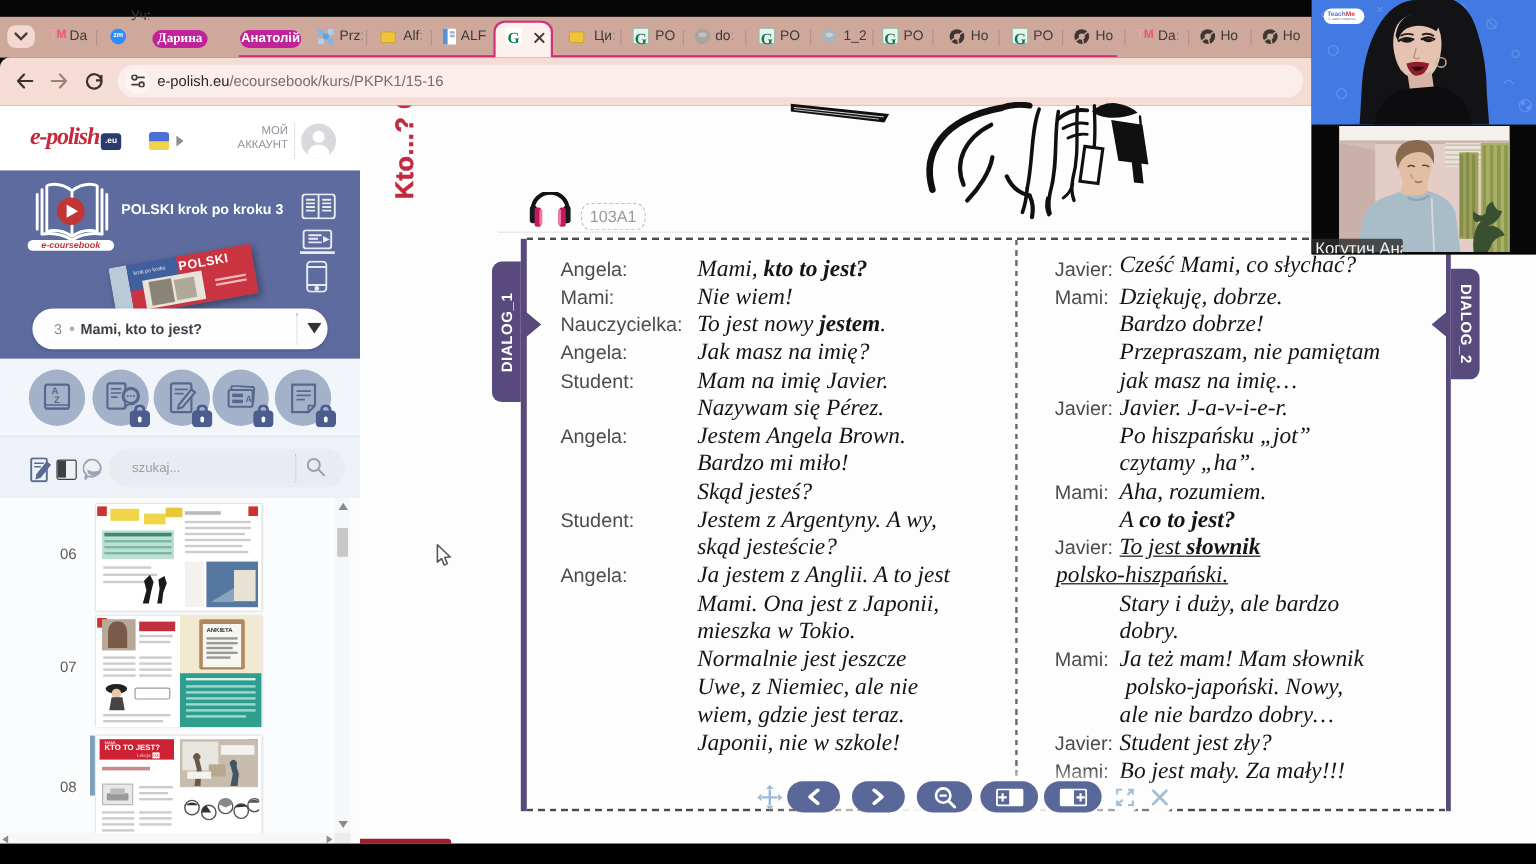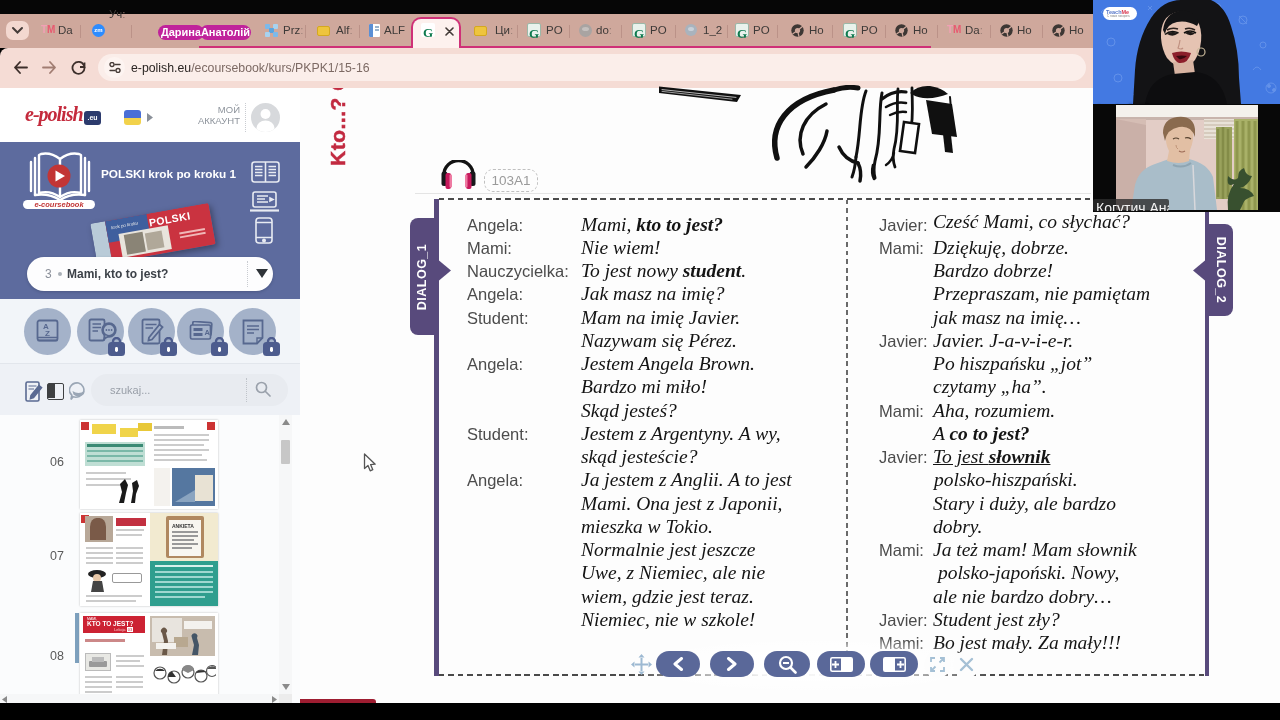--- a/index.html
+++ b/index.html
@@ -27,21 +27,21 @@
 <div class="abs" style="left:199px;top:45.5px;width:732px;height:2.5px;background:#cf3077;"></div>
 
 <div class="abs" style="left:41px;top:24px;font-size:10px;font-weight:bold;"><span style="color:#f2a0b5;">T</span><span style="color:#e85a70;">M</span></div>
 <div class="abs tabtxt" style="left:58px;top:24px;">Da</div>
 <div class="sep" style="left:80px;"></div>
 
 <div class="abs" style="left:92px;top:24px;width:13px;height:13px;border-radius:50%;background:#2d8cff;color:#fff;font-size:6px;line-height:13px;text-align:center;font-weight:bold;">zm</div>
 <div class="abs tabtxt" style="left:109px;top:8px;">Уч<span style="color:#8b7068">:</span></div>
 <div class="sep" style="left:131px;"></div>
 
-<div class="grouppill" style="left:158px;width:46px;">Дарина</div>
+<div class="grouppill" style="left:127px;width:46px;font-family:Liberation Serif, serif;">Дарина</div>
 <div class="grouppill" style="left:200px;width:51px;">Анатолій</div>
 
 <svg class="abs" style="left:265px;top:24px;" width="13" height="13" viewBox="0 0 13 13">
     <rect x="0" y="0" width="5" height="5" rx="1" fill="#7cb9ea"></rect>
     <rect x="8" y="0" width="5" height="5" rx="1" fill="#a8d2f0"></rect>
     <rect x="4" y="4" width="5" height="5" rx="1" fill="#5aa5e0"></rect>
     <rect x="0" y="8" width="5" height="5" rx="1" fill="#a8d2f0"></rect>
     <rect x="8" y="8" width="5" height="5" rx="1" fill="#7cb9ea"></rect>
   </svg>
 <div class="abs tabtxt" style="left:283px;top:24px;">Prz<span style="color:#9b8078">:</span></div>
@@ -172,21 +172,21 @@
  <g fill="none" stroke="#fff" stroke-width="2.4" stroke-linejoin="round" stroke-linecap="round">
   <path d="M35 10 Q26 3 16 5 L14 6 L14 44 Q25 41 35 48 Q45 41 56 44 L56 6 L54 5 Q44 3 35 10 L35 48"></path>
   <path d="M10 9 L10 46 M6 13 L6 42"></path>
   <path d="M60 9 L60 46 M64 13 L64 42"></path>
   <path d="M10 46 Q24 44 35 51 Q46 44 60 46"></path>
  </g>
  <circle cx="34" cy="27" r="11.5" fill="#c23535"></circle>
     <path d="M30.5 21.5 L40 27 L30.5 32.5 Z" fill="#fff"></path>
 </svg>
 <div class="abs" style="left:23px;top:200px;width:72px;height:9px;background:#fff;border-radius:5px;text-align:center;font-size:7.5px;line-height:9px;font-weight:bold;color:#c23535;font-style:italic;">e-coursebook</div>
-<div class="abs" style="left:101px;top:167px;font-size:11.8px;font-weight:bold;color:#fff;">POLSKI krok po kroku 1</div>
+<div class="abs" style="left:101px;top:167px;font-size:11.8px;font-weight:bold;color:#fff;">POLSKI krok po kroku 3</div>
 
 <svg class="abs" style="left:251px;top:161px;" width="29" height="22" viewBox="0 0 29 22" fill="none" stroke="#e8ebf2" stroke-width="1.6">
  <rect x="1" y="1" width="27" height="20" rx="2.5"></rect>
     <path d="M14.5 1 L14.5 21"></path>
     <path d="M4 5.5 H11.5 M4 8.5 H11.5 M4 11.5 H11.5 M4 14.5 H11.5 M17.5 5.5 H25 M17.5 8.5 H25 M17.5 11.5 H25 M17.5 14.5 H25"></path>
 </svg>
 <svg class="abs" style="left:249px;top:191px;" width="31" height="22" viewBox="0 0 31 22" fill="none" stroke="#e8ebf2" stroke-width="1.6">
  <rect x="4" y="1" width="23" height="15" rx="2"></rect>
     <path d="M1 19.5 H30" stroke-width="2.2"></path>
     <path d="M8 5 H19 M8 8 H16 M8 11 H19"></path>
@@ -515,60 +515,60 @@
 <div class="abs" style="left:1209px;top:224px;width:24px;height:92px;display:flex;align-items:center;justify-content:center;">
     <span style="transform:rotate(90deg);white-space:nowrap;color:#fff;font-weight:bold;font-size:12.5px;letter-spacing:0.5px;">DIALOG_2</span>
   </div>
 
 <div id="dialog1">
 <div class="abs spk" style="left:467px;top:215.7px;">Angela:</div>
 <div class="abs dlg" style="left:581px;top:213.5px;">Mami, <b>kto to jest?</b></div>
 <div class="abs spk" style="left:467px;top:238.9px;">Mami:</div>
 <div class="abs dlg" style="left:581px;top:236.8px;">Nie wiem!</div>
 <div class="abs spk" style="left:467px;top:262.2px;">Nauczycielka:</div>
-<div class="abs dlg" style="left:581px;top:260.0px;">To jest nowy <b>student</b>.</div>
+<div class="abs dlg" style="left:581px;top:260.0px;">To jest nowy <b>jestem</b>.</div>
 <div class="abs spk" style="left:467px;top:285.4px;">Angela:</div>
 <div class="abs dlg" style="left:581px;top:283.2px;">Jak masz na imię?</div>
 <div class="abs spk" style="left:467px;top:308.7px;">Student:</div>
 <div class="abs dlg" style="left:581px;top:306.5px;">Mam na imię Javier.</div>
 <div class="abs dlg" style="left:581px;top:329.8px;">Nazywam się Pérez.</div>
 <div class="abs spk" style="left:467px;top:355.2px;">Angela:</div>
 <div class="abs dlg" style="left:581px;top:353.0px;">Jestem Angela Brown.</div>
 <div class="abs dlg" style="left:581px;top:376.2px;">Bardzo mi miło!</div>
 <div class="abs dlg" style="left:581px;top:399.5px;">Skąd jesteś?</div>
 <div class="abs spk" style="left:467px;top:424.9px;">Student:</div>
 <div class="abs dlg" style="left:581px;top:422.8px;">Jestem z Argentyny. A wy,</div>
 <div class="abs dlg" style="left:581px;top:446.0px;">skąd jesteście?</div>
 <div class="abs spk" style="left:467px;top:471.4px;">Angela:</div>
 <div class="abs dlg" style="left:581px;top:469.2px;">Ja jestem z Anglii. A to jest</div>
 <div class="abs dlg" style="left:581px;top:492.5px;">Mami. Ona jest z Japonii,</div>
 <div class="abs dlg" style="left:581px;top:515.8px;">mieszka w Tokio.</div>
 <div class="abs dlg" style="left:581px;top:539.0px;">Normalnie jest jeszcze</div>
 <div class="abs dlg" style="left:581px;top:562.2px;">Uwe, z Niemiec, ale nie</div>
 <div class="abs dlg" style="left:581px;top:585.5px;">wiem, gdzie jest teraz.</div>
-<div class="abs dlg" style="left:581px;top:608.8px;">Niemiec, nie w szkole!</div>
+<div class="abs dlg" style="left:581px;top:608.8px;">Japonii, nie w szkole!</div>
 </div>
 <div id="dialog2">
 <div class="abs spk" style="left:879px;top:215.7px;">Javier:</div>
 <div class="abs dlg" style="left:933px;top:211px;">Cześć Mami, co słychać?</div>
 <div class="abs spk" style="left:879px;top:238.9px;">Mami:</div>
 <div class="abs dlg" style="left:933px;top:236.8px;">Dziękuję, dobrze.</div>
 <div class="abs dlg" style="left:933px;top:260.0px;">Bardzo dobrze!</div>
 <div class="abs dlg" style="left:933px;top:283.2px;">Przepraszam, nie pamiętam</div>
 <div class="abs dlg" style="left:933px;top:306.5px;">jak masz na imię…</div>
 <div class="abs spk" style="left:879px;top:331.9px;">Javier:</div>
 <div class="abs dlg" style="left:933px;top:329.8px;">Javier. J-a-v-i-e-r.</div>
 <div class="abs dlg" style="left:933px;top:353.0px;">Po hiszpańsku „jot”</div>
 <div class="abs dlg" style="left:933px;top:376.2px;">czytamy „ha”.</div>
 <div class="abs spk" style="left:879px;top:401.7px;">Mami:</div>
 <div class="abs dlg" style="left:933px;top:399.5px;">Aha, rozumiem.</div>
 <div class="abs dlg" style="left:933px;top:422.8px;">A <b>co to jest?</b></div>
 <div class="abs spk" style="left:879px;top:448.2px;">Javier:</div>
 <div class="abs dlg" style="left:933px;top:446.0px;text-decoration:underline;">To jest <b>słownik</b></div>
-<div class="abs dlg" style="left:934px;top:469.2px;">polsko-hiszpański.</div>
+<div class="abs dlg" style="left:880px;top:469.2px;text-decoration:underline;">polsko-hiszpański.</div>
 <div class="abs dlg" style="left:933px;top:492.5px;">Stary i duży, ale bardzo</div>
 <div class="abs dlg" style="left:933px;top:515.8px;">dobry.</div>
 <div class="abs spk" style="left:879px;top:541.2px;">Mami:</div>
 <div class="abs dlg" style="left:933px;top:539.0px;">Ja też mam! Mam słownik</div>
 <div class="abs dlg" style="left:933px;top:562.2px;">&nbsp;polsko-japoński. Nowy,</div>
 <div class="abs dlg" style="left:933px;top:585.5px;">ale nie bardzo dobry…</div>
 <div class="abs spk" style="left:879px;top:611.0px;">Javier:</div>
 <div class="abs dlg" style="left:933px;top:608.8px;">Student jest zły?</div>
 <div class="abs spk" style="left:879px;top:634.2px;">Mami:</div>
 <div class="abs dlg" style="left:933px;top:632.0px;">Bo jest mały. Za mały!!!</div>

